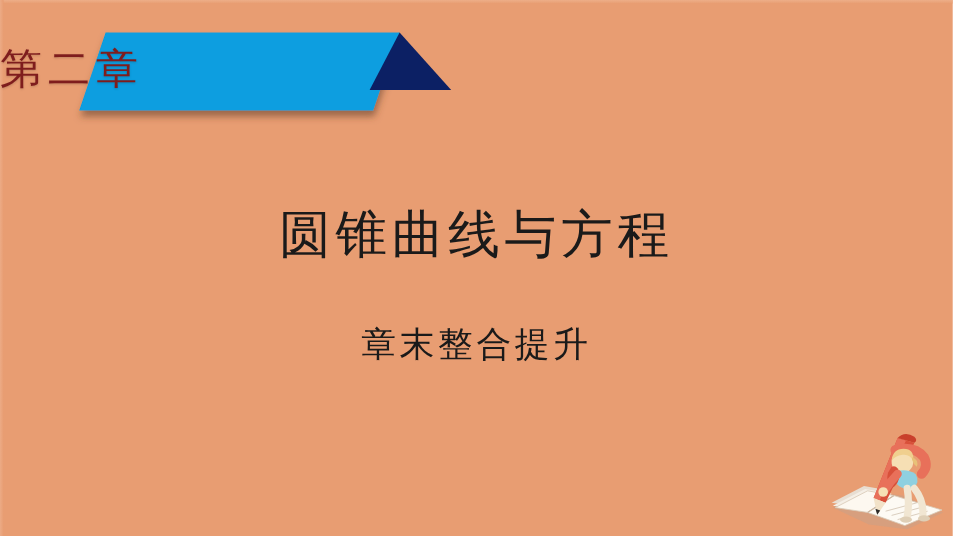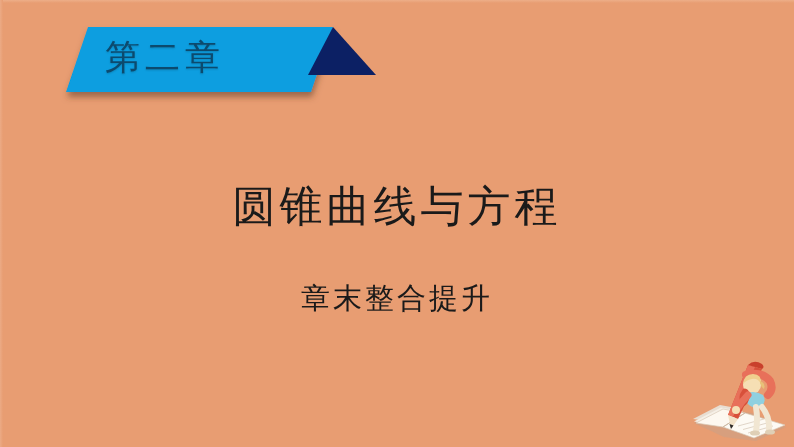--- a/index.html
+++ b/index.html
@@ -49,35 +49,35 @@
     position: absolute;
     left: 0;
     top: 0;
     display: block;
   }
   #chapter-ribbon .ribbon-label {
     position: absolute;
     left: 0;
     top: 28px;
     width: 330px;
-    text-align: center;
+    text-align: left;
     font-family: "Liberation Serif", "DejaVu Serif", serif;
     font-size: 35px;
     line-height: 60px;
     letter-spacing: 5px;
-    color: #0c4a6e;
+    color: #7f1d1d;
     white-space: nowrap;
     text-shadow: 0 1px 2px rgba(0,0,0,0.18);
   }
 
   
   #title-block {
     position: absolute;
     left: 0;
-    top: 176px;
+    top: 166px;
     width: 794px;
     text-align: center;
   }
   #main-title {
     font-family: "Liberation Serif", "DejaVu Serif", serif;
     font-size: 43px;
     line-height: 62px;
     letter-spacing: 4px;
     color: #1a1a1a;
     white-space: nowrap;

